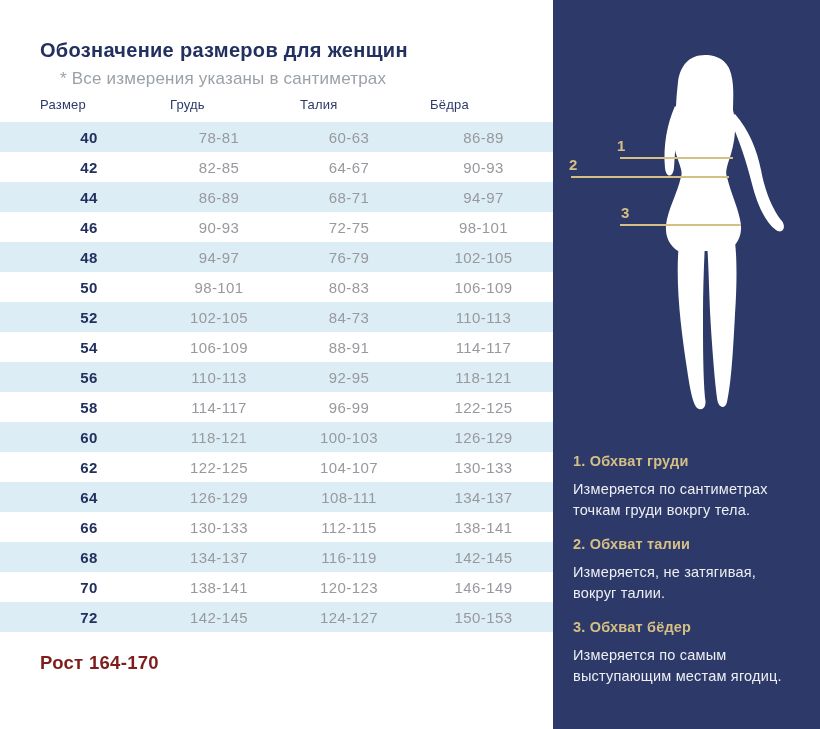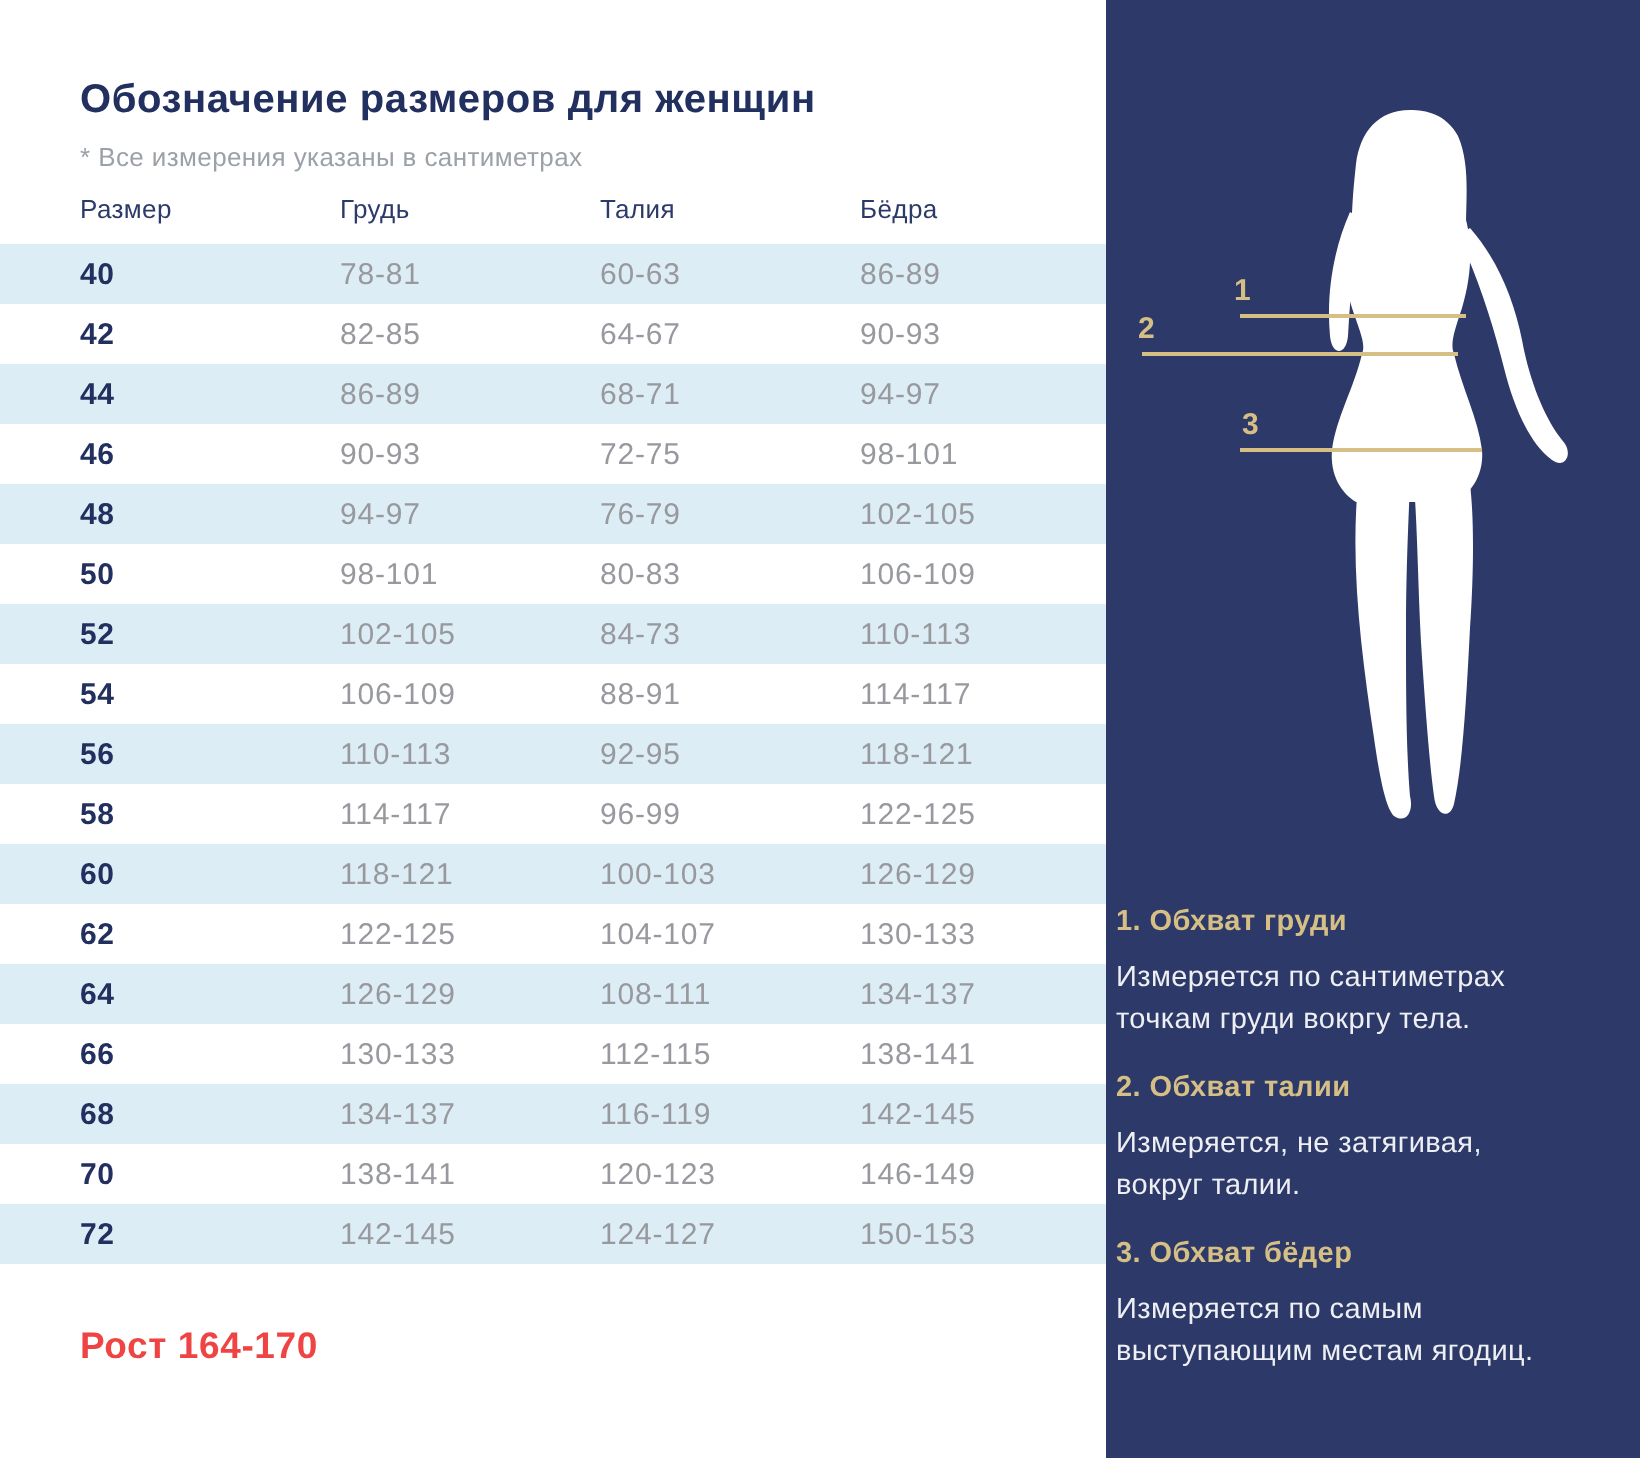--- a/index.html
+++ b/index.html
@@ -13,44 +13,45 @@
 
   
   .left-panel { width: 553px; height: 729px; background: #ffffff; }
   .page-title {
     margin: 38px 40px 0;
     font-size: 20px; line-height: 24px;
     font-weight: 800; letter-spacing: 0.3px;
     color: #22305f;
   }
   .measure-note {
-    margin: 9px 40px 0;
-    font-size: 13px; line-height: 15px;
+    margin: 9px 60px 0;
+    font-size: 17px; line-height: 15px;
     letter-spacing: 0.2px;
     color: #9ba1a8;
   }
   .table-header {
     margin-top: 7px;
     display: grid; grid-template-columns: 130px 130px 130px 1fr;
     padding-left: 40px; height: 22px; align-items: center;
     font-size: 13px; letter-spacing: 0.2px; color: #2c3a69;
   }
   .size-rows { margin-top: 7px; }
   .trow {
     display: grid; grid-template-columns: 130px 130px 130px 1fr;
-    padding-left: 40px; height: 30px; align-items: center;
+    padding-left: 24px; height: 30px; align-items: center;
     font-size: 15px;
+    text-align: center;
   }
   .trow.striped { background: #ddedf5; }
   .cell-size { font-weight: 700; color: #22305f; letter-spacing: 0.3px; }
   .cell-range { color: #97999e; letter-spacing: 0.4px; }
   .height-note {
-    margin: 30px 40px 0;
+    margin: 20px 40px 0;
     font-size: 18.5px; font-weight: 800; letter-spacing: 0.3px;
-    color: #ef4444;
+    color: #7f1d1d;
   }
 
   
   .sidebar {
     position: relative;
     width: 267px; height: 729px;
     background: #2d3a69;
     overflow: hidden;
   }
   .figure-wrap { position: absolute; left: 100px; top: 54px; width: 135px; height: 358px; }
@@ -61,21 +62,21 @@
   .mline-2 { left: 18px; top: 176px; width: 158px; }
   .mline-3 { left: 67px; top: 224px; width: 121px; }
   .mlabel {
     position: absolute; z-index: 3;
     color: #d5bf85; font-size: 15px; line-height: 16px; font-weight: 700;
   }
   .mlabel-1 { left: 64px; top: 138px; }
   .mlabel-2 { left: 16px; top: 157px; }
   .mlabel-3 { left: 68px; top: 205px; }
 
-  .legend { position: absolute; left: 5px; top: 452px; width: 228px; }
+  .legend { position: absolute; left: 20px; top: 452px; width: 228px; }
   .legend-item { margin-bottom: 15px; }
   .legend-title {
     color: #d5bf85; font-weight: 700;
     font-size: 14.5px; line-height: 18px;
     margin-bottom: 9px; letter-spacing: 0.2px;
   }
   .legend-text {
     color: #edeff3; font-size: 14.5px; line-height: 20.5px; letter-spacing: 0.2px;
   }
 </style>

